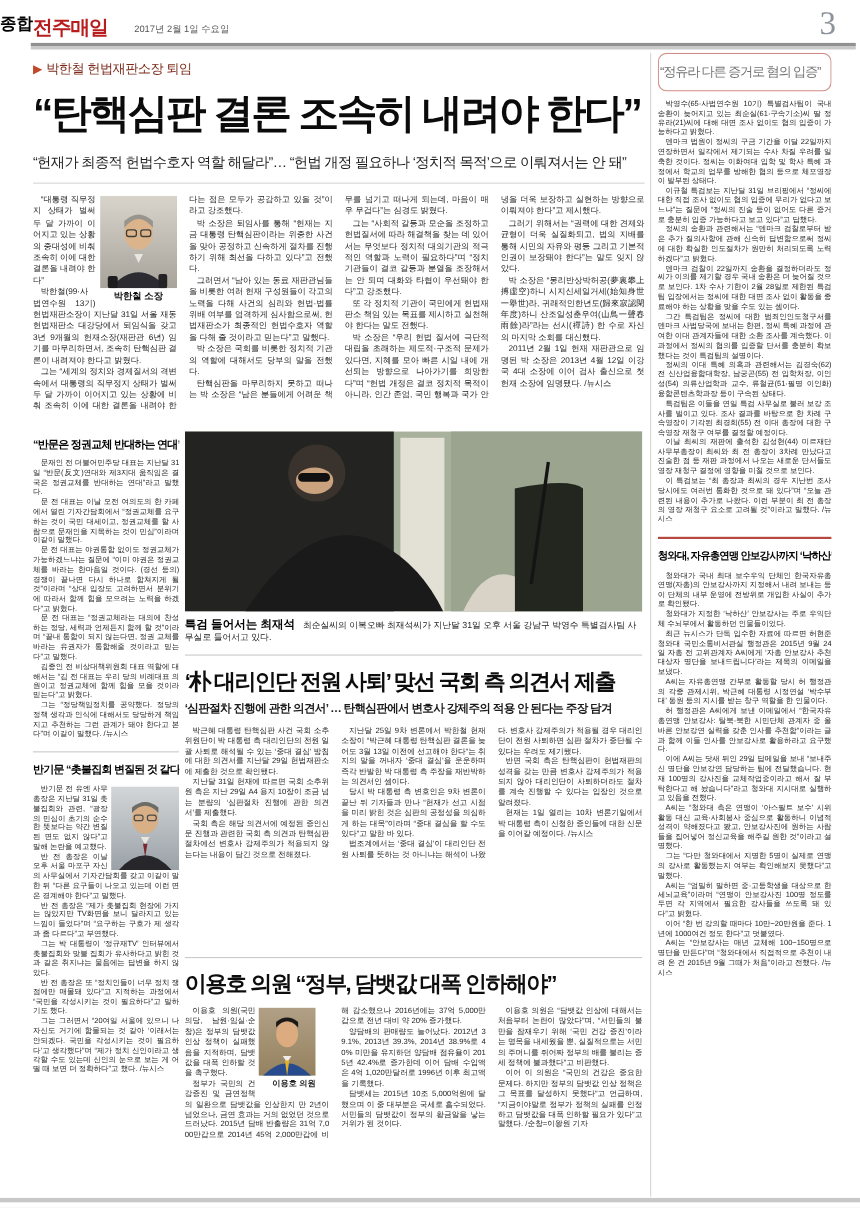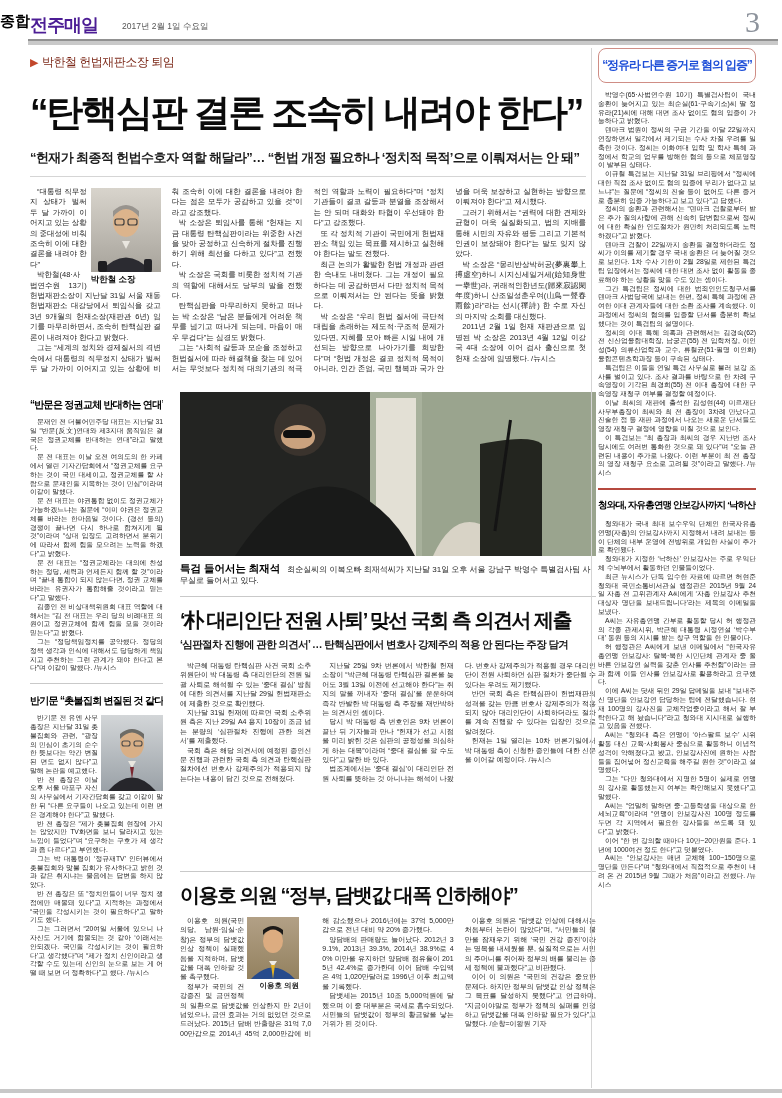--- a/index.html
+++ b/index.html
@@ -1,70 +1,70 @@
 <!DOCTYPE html>
 <html><head>
 <meta charset="utf-8">
 <style>
   *{margin:0;padding:0;box-sizing:border-box}
   html,body{background:#e9e9e9}
   .page{position:relative;width:782px;height:1098px;margin:0 auto;background:#fff;
         font-family:"Liberation Sans","DejaVu Sans",sans-serif;color:#1a1a1a;overflow:hidden}
 
   
-  .hdr-masthead{position:absolute;left:30px;top:13px;font-size:18px;font-weight:900;letter-spacing:-1px;color:#4c1d95}
+  .hdr-masthead{position:absolute;left:30px;top:13px;font-size:18px;font-weight:900;letter-spacing:-1px;color:#b91c1c}
   .hdr-date{position:absolute;left:122px;top:21px;font-size:8.5px;color:#555}
   .hdr-section{position:absolute;left:0;right:0;top:12px;font-size:15px;font-weight:800;color:#000}
   .hdr-page{position:absolute;right:22px;top:5px;font-size:30px;font-weight:400;color:#8d939c;font-family:"Liberation Serif","DejaVu Serif",serif}
   .hdr-rule{position:absolute;left:28px;right:4px;top:39px;height:6px;
             background:linear-gradient(#919191 0,#919191 2.5px,#c9c9c9 2.5px,#c9c9c9 100%)}
 
   
   .main-art{position:absolute;left:30px;top:54px;width:556px}
   .kicker{font-size:12px;font-weight:400;color:#7d2a1a;letter-spacing:-0.5px}
   .kicker .arrow{color:#c2472b;margin-right:4px;font-size:11px}
-  .headline-xl{margin-top:17px;font-size:37px;font-weight:900;letter-spacing:-2.2px;color:#0b0b0b;white-space:nowrap}
-  .subhead{margin-top:11px;padding-bottom:9px;font-size:13px;font-weight:700;letter-spacing:-0.6px;color:#1c1c1c;
+  .headline-xl{margin-top:7px;font-size:37px;font-weight:900;letter-spacing:-2.2px;color:#0b0b0b;white-space:nowrap}
+  .subhead{margin-top:11px;padding-bottom:9px;font-size:13px;font-weight:400;letter-spacing:-0.6px;color:#1c1c1c;
            border-bottom:1px solid #d5d5d5;white-space:nowrap}
   .main-body{margin-top:10px;height:214px;column-count:4;column-gap:11px;
              font-size:7.5px;line-height:10.4px;text-align:justify;word-break:break-all;color:#222;overflow:hidden}
   .paras p{margin:0;text-indent:7px}
   .photo-float{float:right;width:70px;margin:1px 0 3px 4px}
   .photo-float svg{display:block;width:70px;height:84px}
-  .photo-cap{display:block;font-size:8.5px;font-weight:700;text-align:left;margin-top:2px;color:#111}
+  .photo-cap{display:block;font-size:8.5px;font-weight:700;text-align:center;margin-top:2px;color:#111}
 
   
   .left-col{position:absolute;left:30px;top:398px;width:133px;height:688px;overflow:hidden}
   .headline-sm{font-size:10px;font-weight:800;letter-spacing:-0.7px;line-height:14px;color:#000;white-space:nowrap}
   .body-1col{margin-top:6px;font-size:6.8px;line-height:8.8px;text-align:justify;word-break:break-all;color:#222}
   .rule-h{border:0;border-top:1px solid #c9c9c9;margin:10px 0}
   .photo-float-ban{float:right;width:62px;margin:1px 0 2px 3px}
   .photo-float-ban svg{display:block;width:62px;height:76px}
 
   
-  .center-col{position:absolute;left:180px;top:392px;width:416px;height:694px;overflow:hidden}
+  .center-col{position:absolute;left:168px;top:392px;width:416px;height:694px;overflow:hidden}
   .scene-photo svg{display:block;width:416px;height:164px}
   .scene-caption{margin-top:7px;font-size:8px;line-height:11px;color:#222}
   .scene-caption .cap-title{font-size:10.5px;font-weight:800;margin-right:7px;color:#000}
   .headline-serif{margin-top:3px;font-family:Liberation Sans, sans-serif;font-weight:700;
                   font-size:20px;letter-spacing:-1.5px;color:#0d0d0d;white-space:nowrap}
   .subhead-sm{margin-top:4px;font-size:10.5px;font-weight:700;letter-spacing:-0.6px;color:#1b1b1b;white-space:nowrap}
   .body-3col{margin-top:9px;column-count:3;column-gap:11px;font-size:7px;line-height:9.4px;
              text-align:justify;word-break:break-all;color:#222;overflow:hidden}
   .c-body{height:200px}
   .d-body{height:148px;margin-top:7px}
   .photo-float-lee{float:right;width:64px;margin:1px 0 2px 3px}
   .photo-float-lee svg{display:block;width:52px;height:62px}
   .photo-cap-xs{display:block;font-size:7.5px;font-weight:700;text-align:center;margin-top:2px}
 
   
   .vrule{position:absolute;left:591px;top:48px;width:1px;height:1040px;background:#d4d4d4}
   .right-col{position:absolute;left:598px;top:48px;width:158px;height:1040px;overflow:hidden}
-  .box-head{border:1.5px solid #cf8d85;border-radius:8px;padding:8px 1px;text-align:center;
-            font-size:12px;font-weight:700;letter-spacing:-1.1px;color:#1d4ed8;white-space:nowrap;overflow:hidden}
+  .box-head{border:1.5px solid #cf8d85;border-radius:8px;padding:8px 1px;text-align:left;
+            font-size:12px;font-weight:400;letter-spacing:-1.1px;color:#737373;white-space:nowrap;overflow:hidden}
   .rbody{margin-top:8px;font-size:6.8px;line-height:8.8px;text-align:justify;word-break:break-all;color:#222}
   .red-rule{border:0;border-top:2px solid #b5493f;margin:10px 0 9px 0}
   .headline-xs{font-size:9.5px;font-weight:800;letter-spacing:-0.8px;color:#000;white-space:nowrap;overflow:hidden}
 
   .foot-rule{position:absolute;left:0;top:1089px;width:782px;height:4px;background:#c8c8c8}
 </style>
 </head>
 <body>
 
 <div class="page">
@@ -97,28 +97,28 @@
           <rect x="37" y="31" width="9" height="6" rx="2" fill="none" stroke="#3c3c3c" stroke-width="1.2"></rect>
           <path d="M9 84 Q35 55 61 84 Z" fill="#2b2b31"></path>
           <path d="M31 53 L35 61 L39 53 Z" fill="#e9e6df"></path>
           <rect x="7" y="73" width="9" height="11" rx="2" fill="#1c1c1f"></rect>
           <rect x="53" y="71" width="8" height="13" rx="2" fill="#232327"></rect>
         </svg>
         <span class="photo-cap">박한철 소장</span>
       </span>
       <div class="paras">
           <p>“대통령 직무정지 상태가 벌써 두 달 가까이 이어지고 있는 상황의 중대성에 비춰 조속히 이에 대한 결론을 내려야 한다”</p>
-          <p>박한철(48·사법연수원 13기) 헌법재판소장이 지난달 31일 서울 재동 헌법재판소 대강당에서 퇴임식을 갖고 3년 9개월의 헌재소장(재판관 6년) 임기를 마무리하면서, 조속히 탄핵심판 결론이 내려져야 한다고 밝혔다.</p>
+          <p>박한철(99·사법연수원 13기) 헌법재판소장이 지난달 31일 서울 재동 헌법재판소 대강당에서 퇴임식을 갖고 3년 9개월의 헌재소장(재판관 6년) 임기를 마무리하면서, 조속히 탄핵심판 결론이 내려져야 한다고 밝혔다.</p>
           <p>그는 “세계의 정치와 경제질서의 격변 속에서 대통령의 직무정지 상태가 벌써 두 달 가까이 이어지고 있는 상황에 비춰 조속히 이에 대한 결론을 내려야 한다는 점은 모두가 공감하고 있을 것”이라고 강조했다.</p>
           <p>박 소장은 퇴임사를 통해 “헌재는 지금 대통령 탄핵심판이라는 위중한 사건을 맞아 공정하고 신속하게 절차를 진행하기 위해 최선을 다하고 있다”고 전했다.</p>
+          <p>그러면서 “남아 있는 동료 재판관님들을 비롯한 여러 헌재 구성원들이 각고의 노력을 다해 사건의 심리와 헌법·법률 위배 여부를 엄격하게 심사함으로써, 헌법재판소가 최종적인 헌법수호자 역할을 다해 줄 것이라고 믿는다”고 말했다.</p>
           <p>박 소장은 국회를 비롯한 정치적 기관의 역할에 대해서도 당부의 말을 전했다.</p>
           <p>탄핵심판을 마무리하지 못하고 떠나는 박 소장은 “남은 분들에게 어려운 책무를 넘기고 떠나게 되는데, 마음이 매우 무겁다”는 심경도 밝혔다.</p>
           <p>그는 “사회적 갈등과 모순을 조정하고 헌법질서에 따라 해결책을 찾는 데 있어서는 무엇보다 정치적 대의기관의 적극적인 역할과 노력이 필요하다”며 “정치 기관들이 결코 갈등과 분열을 조장해서는 안 되며 대화와 타협이 우선돼야 한다”고 강조했다.</p>
           <p>또 각 정치적 기관이 국민에게 헌법재판소 책임 있는 목표를 제시하고 실천해야 한다는 말도 전했다.</p>
-          <p>최근 논의가 활발한 헌법 개정과 관련한 속내도 내비쳤다. 그는 개정이 필요하다는 데 공감하면서 다만 정치적 목적으로 이뤄져서는 안 된다는 뜻을 밝혔다.</p>
           <p>박 소장은 “우리 헌법 질서에 극단적 대립을 초래하는 제도적·구조적 문제가 있다면, 지혜를 모아 빠른 시일 내에 개선되는 방향으로 나아가기를 희망한다”며 “헌법 개정은 결코 정치적 목적이 아니라, 인간 존엄, 국민 행복과 국가 안녕을 더욱 보장하고 실현하는 방향으로 이뤄져야 한다”고 제시했다.</p>
           <p>그러기 위해서는 “권력에 대한 견제와 균형이 더욱 실질화되고, 법의 지배를 통해 시민의 자유와 평등 그리고 기본적 인권이 보장돼야 한다”는 말도 잊지 않았다.</p>
           <p>박 소장은 “몽리반상박허공(夢裏攀上搏虛空)하니 시지신세일거세(始知身世一擧世)라, 귀래적인한년도(歸來寂認閑年度)하니 산조일성춘우여(山鳥一聲春雨餘)라”라는 선시(禪詩) 한 수로 자신의 마지막 소회를 대신했다.</p>
           <p>2011년 2월 1일 헌재 재판관으로 임명된 박 소장은 2013년 4월 12일 이강국 4대 소장에 이어 검사 출신으로 첫 헌재 소장에 임명됐다.  /뉴시스</p>
         </div>
     </div>
   </div>
 
   <div class="left-col">
     <div>

